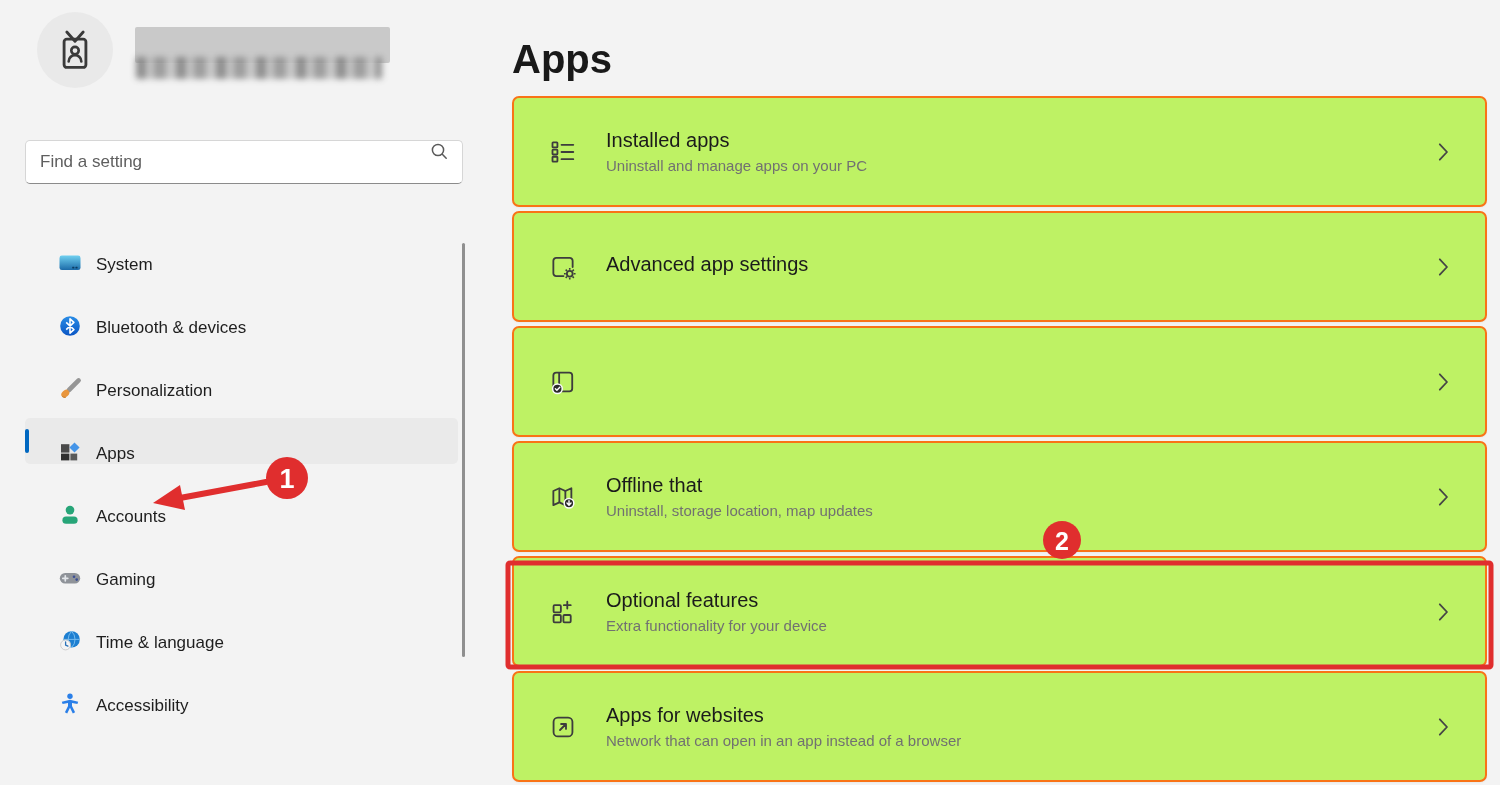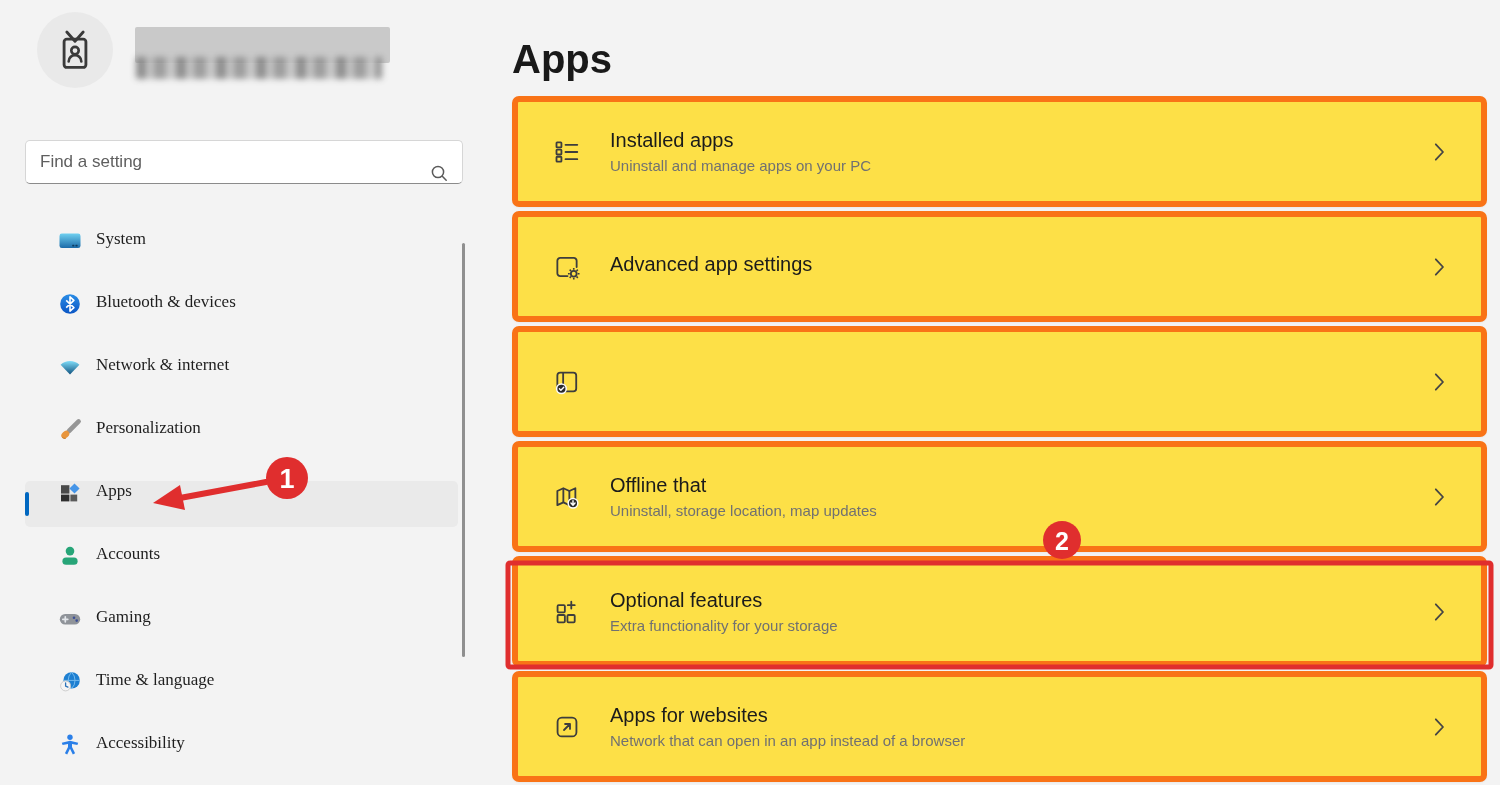--- a/index.html
+++ b/index.html
@@ -9,40 +9,40 @@
   
   .avatar{position:absolute;left:37px;top:12px;width:76px;height:76px;border-radius:50%;
           background:#e9e9e9;display:flex;align-items:center;justify-content:center;}
   .avatar svg{width:48px;height:48px;}
   .name-blur-1{position:absolute;left:135px;top:27px;width:255px;height:36px;background:#c9c9c9;border-radius:2px;}
   .name-blur-2{position:absolute;left:136px;top:57px;width:246px;height:22px;border-radius:2px;
                background:repeating-linear-gradient(90deg,#7e7e7e 0 10px,#bdbdbd 10px 18px,#8f8f8f 18px 30px,#c2c2c2 30px 40px);
                filter:blur(3px);opacity:.85;}
   .search-box{position:absolute;left:25px;top:140px;width:438px;height:44px;background:#ffffff;
               border:1px solid #d6d6d6;border-bottom-color:#8b8b8b;border-radius:5px;box-sizing:border-box;
-              display:flex;align-items:flex-end;}
+              display:flex;align-items:flex-start;}
   .search-box input{flex:1;height:100%;border:none;outline:none;background:transparent;
                     padding:0 8px 0 14px;font-size:17px;color:#333;font-family:inherit;}
   .search-box input::placeholder{color:#5f5f5f;opacity:1;}
   .search-glyph{width:20px;height:20px;margin-right:13px;display:flex;}
   .nav{position:absolute;left:25px;top:229px;width:433px;}
   .nav-item{position:relative;height:46px;margin-bottom:17px;border-radius:5px;
-            display:flex;align-items:flex-start;padding-left:33px;box-sizing:border-box;cursor:default;font-family:Liberation Serif, serif;}
+            display:flex;align-items:flex-end;padding-left:33px;box-sizing:border-box;cursor:default;}
   .nav-item.selected{background:#eaeaea;}
   .nav-item.selected::before{content:"";position:absolute;left:0;top:11px;width:3.5px;height:24px;
             border-radius:3px;background:#0067c0;}
   .nav-icon{width:24px;height:24px;display:flex;}
   .nav-icon svg{width:24px;height:24px;}
   .nav-label{margin-left:14px;font-size:17px;color:#1e1e1e;}
   .side-scrollbar{position:absolute;left:462px;top:243px;width:3px;height:414px;background:#8f8f8f;border-radius:3px;}
 
   
   .page-title{position:absolute;left:512px;top:4px;font-size:40px;line-height:56px;font-weight:600;color:#191919;}
   .cards{position:absolute;left:512px;top:96px;width:975px;}
-  .card{position:relative;height:111px;margin-bottom:4px;background:#fde047;border:6px solid #f97316;
+  .card{position:relative;height:111px;margin-bottom:4px;background:#bef264;border:2px solid #f97316;
         border-radius:7px;box-sizing:border-box;display:flex;align-items:center;padding-left:34px;
         box-shadow:0 1px 2px rgba(0,0,0,0.04);cursor:default;}
   .card-icon{width:30px;height:30px;display:flex;flex-shrink:0;}
   .card-icon svg{width:30px;height:30px;}
   .card-text{margin-left:28px;}
   .card-title{font-size:20px;color:#1b1b1b;margin-bottom:5px;}
   .card-sub{font-size:15px;color:#717171;}
   .card-chevron{position:absolute;right:36px;top:50%;transform:translateY(-50%);display:flex;}
   .card-chevron svg{width:11px;height:19px;}
 
@@ -107,34 +107,20 @@
                 <stop offset="1" stop-color="#0a55c4"></stop>
               </linearGradient>
             </defs>
             <rect x="2.2" y="2.2" width="19.6" height="19.6" rx="9.8" fill="url(#gbt)"></rect>
             <path d="M12 12 L12 4.8 L15.9 8.4 L8.2 15.6 M12 12 L12 19.2 L15.9 15.6 L8.2 8.4" stroke="#ffffff" stroke-width="1.6" fill="none" stroke-linejoin="round"></path>
           </svg>
         </span>
         <span class="nav-label">Bluetooth &amp; devices</span>
       </div>
 
-      <div class="nav-item">
-        <span class="nav-icon">
-          <svg viewBox="0 0 24 24">
-            <defs>
-              <linearGradient id="gnet" x1="0" y1="0" x2="0" y2="1">
-                <stop offset="0" stop-color="#7fdcf8"></stop>
-                <stop offset="1" stop-color="#10527f"></stop>
-              </linearGradient>
-            </defs>
-            <path d="M12 19.5 L2.6 9.8 A13.6 13.6 0 0 1 21.4 9.8 Z" fill="url(#gnet)"></path>
-          </svg>
-        </span>
-        <span class="nav-label">Network &amp; internet</span>
-      </div>
 
       <div class="nav-item">
         <span class="nav-icon">
           <svg viewBox="0 0 24 24">
             <path d="M20.6 3.4 L11 13" stroke="#969696" stroke-width="4.6" stroke-linecap="round"></path>
             <ellipse cx="7.3" cy="16.6" rx="4.4" ry="3.3" transform="rotate(-42 7.3 16.6)" fill="#e8953c"></ellipse>
             <path d="M4.2 19.5 a6 6 0 0 0 3.5 1" stroke="#c87f2e" stroke-width="1" fill="none"></path>
           </svg>
         </span>
         <span class="nav-label">Personalization</span>
@@ -282,21 +268,21 @@
         <span class="card-icon">
           <svg viewBox="0 0 28 28" fill="none" stroke="#3d3d3d" stroke-width="1.7">
             <rect x="5.2" y="7.6" width="6.8" height="6.8" rx="1"></rect>
             <rect x="5.2" y="16.8" width="6.8" height="6.8" rx="1"></rect>
             <rect x="14.4" y="16.8" width="6.8" height="6.8" rx="1"></rect>
             <path d="M18 4.4 v6.4 M14.8 7.6 h6.4" stroke-linecap="round"></path>
           </svg>
         </span>
         <span class="card-text">
           <div class="card-title">Optional features</div>
-          <div class="card-sub">Extra functionality for your storage</div>
+          <div class="card-sub">Extra functionality for your device</div>
         </span>
         <span class="card-chevron">
           <svg viewBox="0 0 11 19" fill="none">
             <path d="M1.8 1.8 L9 9.5 L1.8 17.2" stroke="#454545" stroke-width="1.8" stroke-linecap="round" stroke-linejoin="round"></path>
           </svg>
         </span>
       </div>
 
       <div class="card">
         <span class="card-icon">

